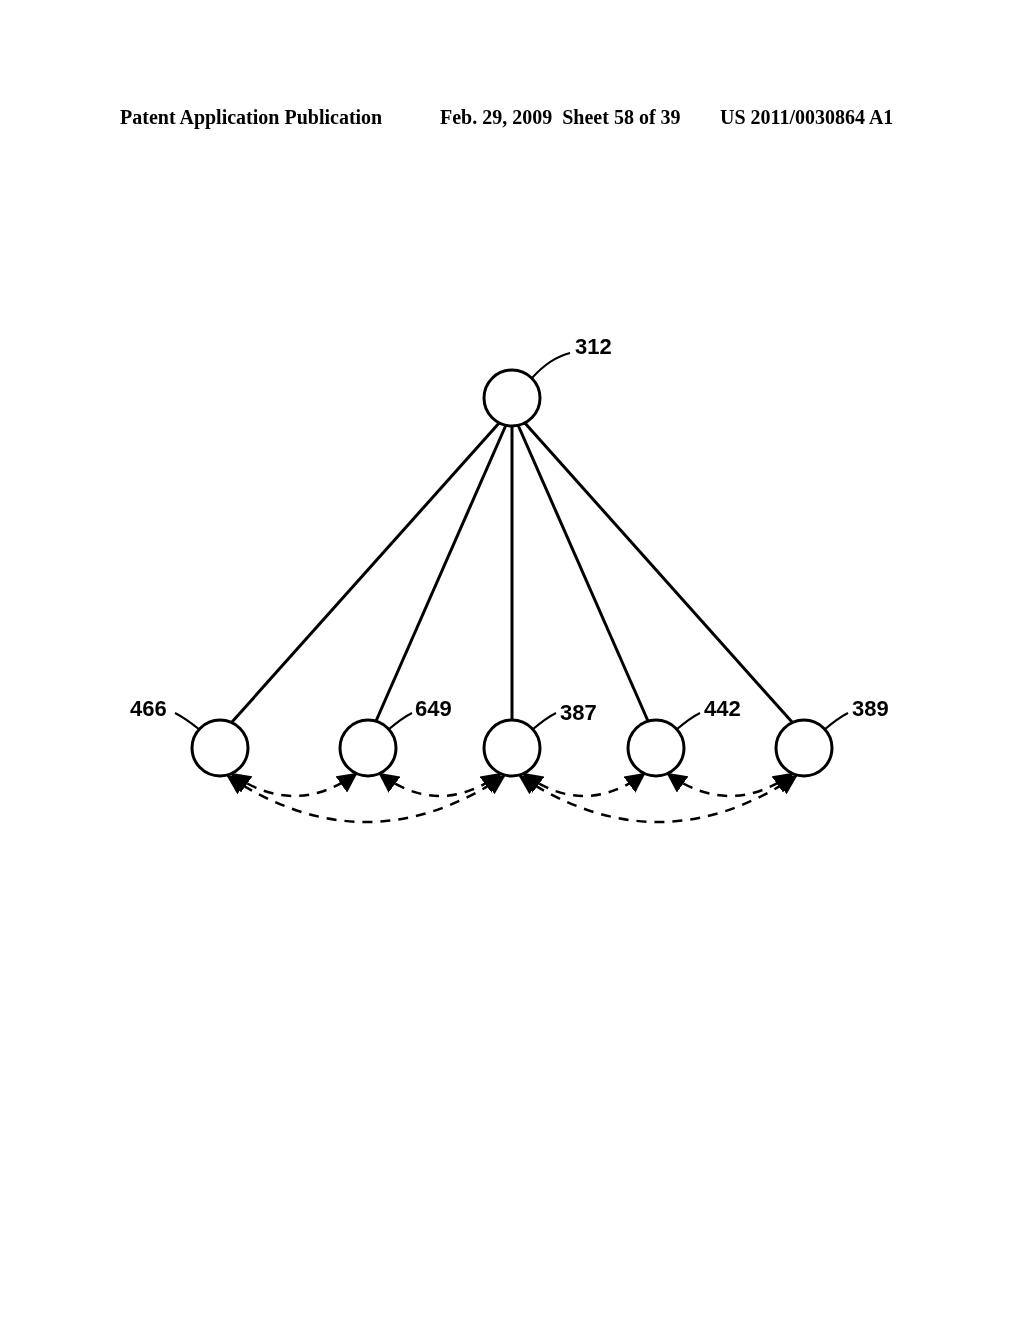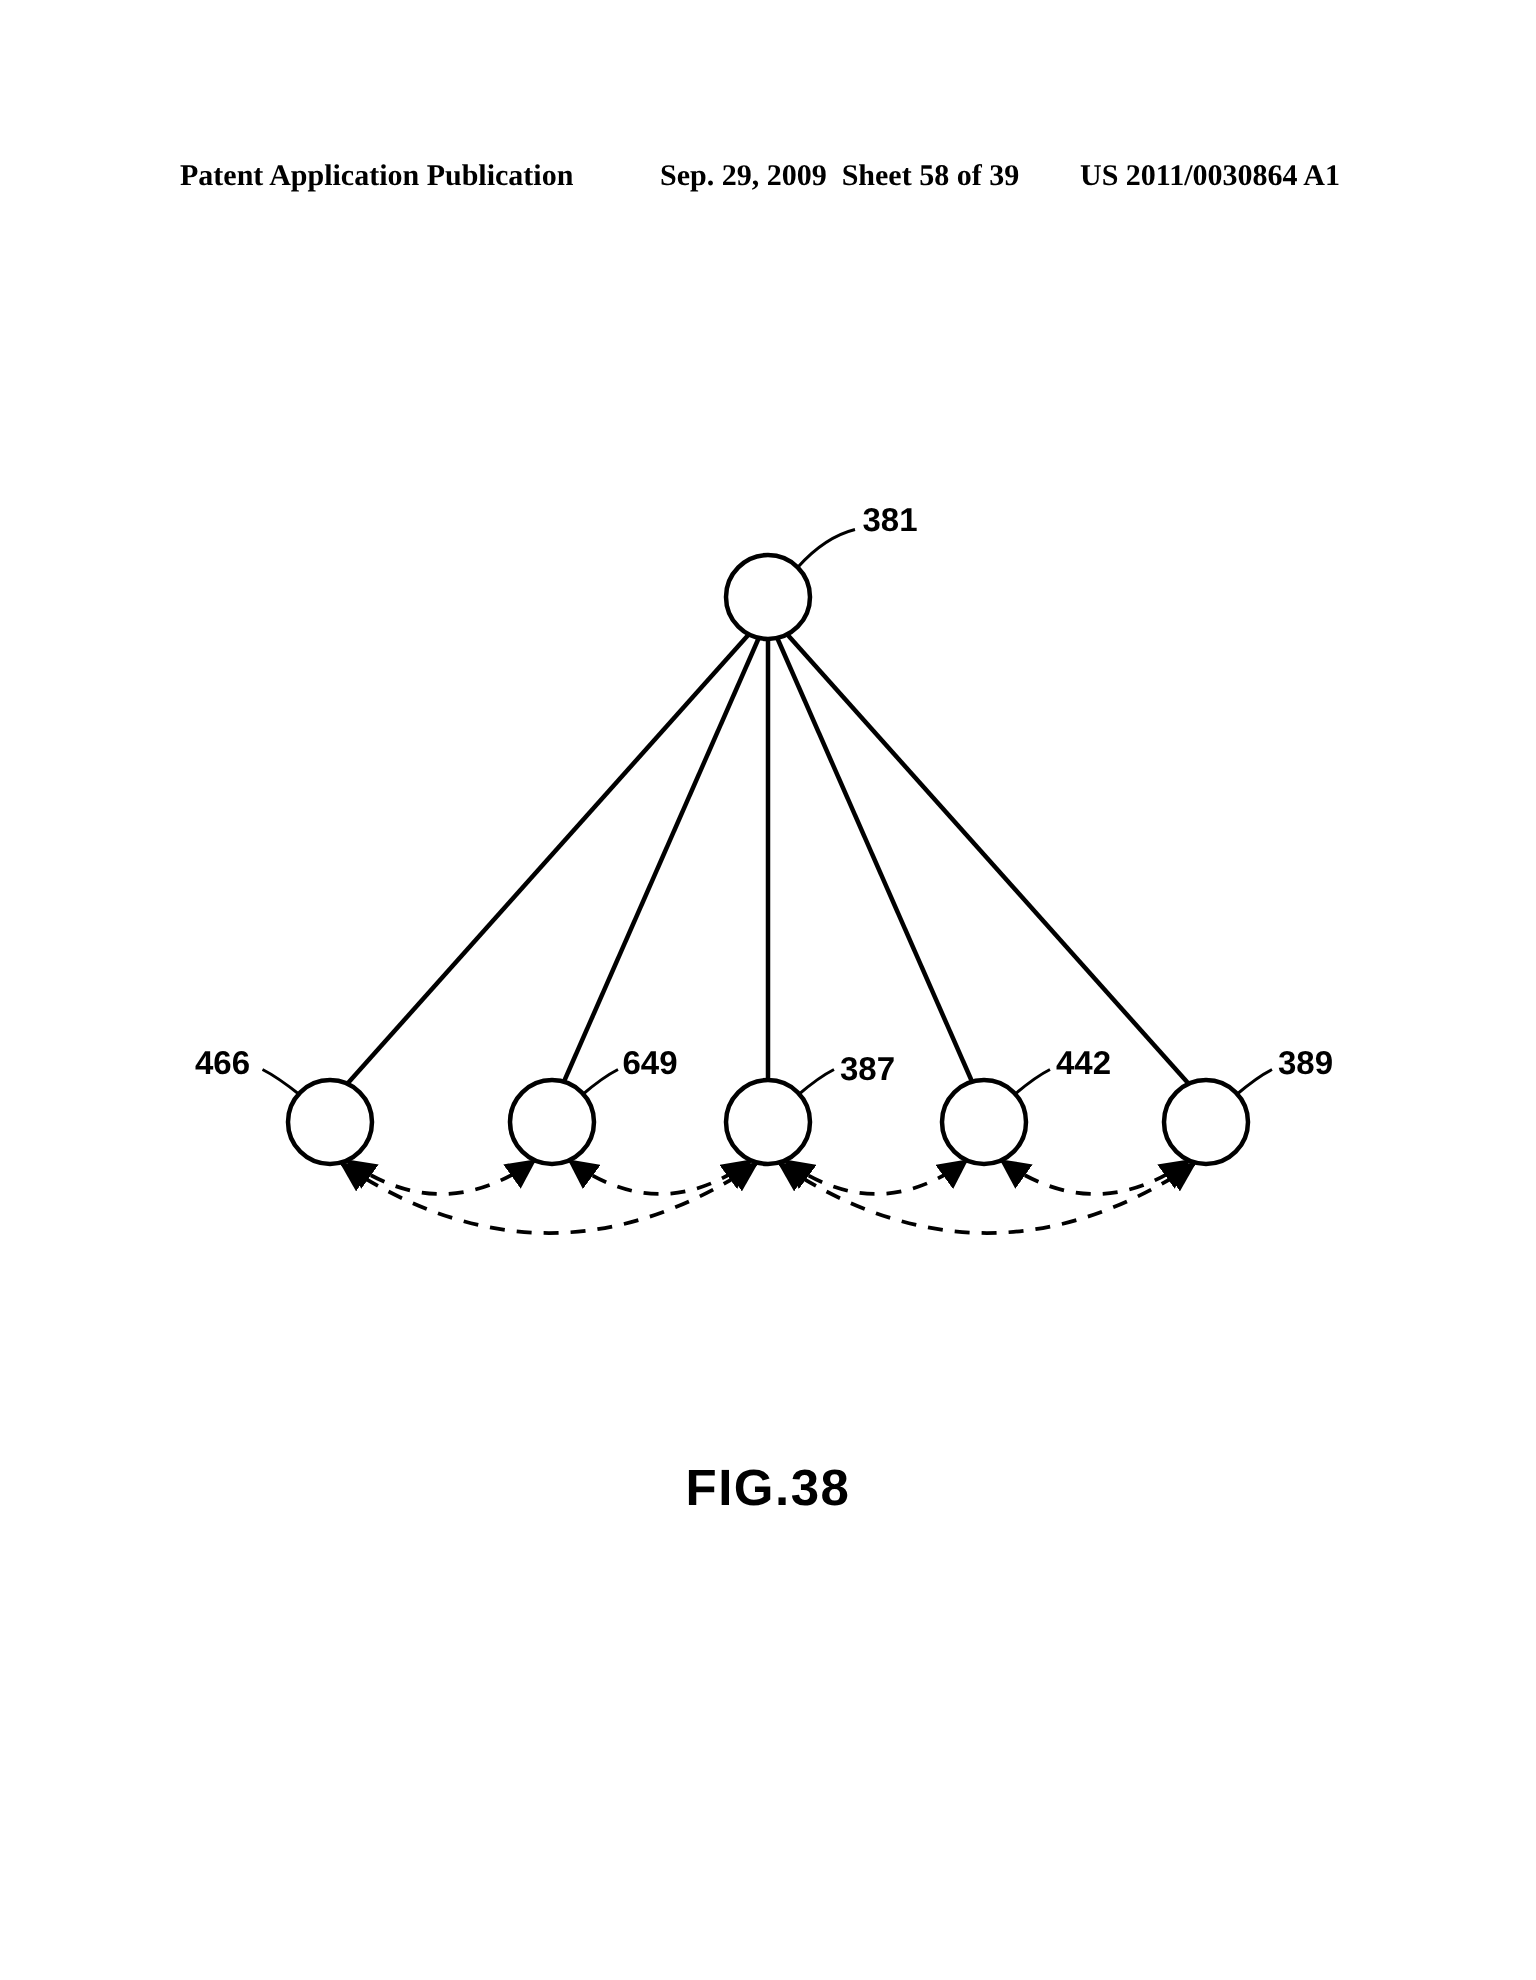--- a/index.html
+++ b/index.html
@@ -63,21 +63,21 @@
   }
 </style>
 </head>
 <body>
 
 <div class="page">
 
   <div class="header">
     <span class="left">Patent Application Publication</span>
     <span class="center">
-      <span>Sep. 29, 2009</span>&nbsp;
+      <span>Feb. 29, 2009</span>&nbsp;
       <span>Sheet 58 of 39</span>
     </span>
     <span class="right">US 2011/0030864 A1</span>
   </div>
 
   <div class="svg-wrap">
     <svg viewBox="0 0 784 560" width="784" height="560" xmlns="http://www.w3.org/2000/svg">
       <defs>
         <marker id="arrow" viewBox="0 0 10 10" refX="9" refY="5" markerWidth="8" markerHeight="8" orient="auto-start-reverse">
           <path d="M 0 0 L 10 5 L 0 10 z" fill="#000"></path>
@@ -109,23 +109,22 @@
       <path d="M 112 446 Q 174 490 236 446" fill="none" stroke="#000" stroke-width="2.5" stroke-dasharray="10 8" marker-start="url(#arrow)" marker-end="url(#arrow)"></path>
       <path d="M 260 446 Q 320 490 380 446" fill="none" stroke="#000" stroke-width="2.5" stroke-dasharray="10 8" marker-start="url(#arrow)" marker-end="url(#arrow)"></path>
       <path d="M 404 446 Q 464 490 524 446" fill="none" stroke="#000" stroke-width="2.5" stroke-dasharray="10 8" marker-start="url(#arrow)" marker-end="url(#arrow)"></path>
       <path d="M 548 446 Q 610 490 672 446" fill="none" stroke="#000" stroke-width="2.5" stroke-dasharray="10 8" marker-start="url(#arrow)" marker-end="url(#arrow)"></path>
 
       <path d="M 108 448 Q 246 540 384 448" fill="none" stroke="#000" stroke-width="2.5" stroke-dasharray="10 8" marker-start="url(#arrow)" marker-end="url(#arrow)"></path>
       <path d="M 400 448 Q 538 540 676 448" fill="none" stroke="#000" stroke-width="2.5" stroke-dasharray="10 8" marker-start="url(#arrow)" marker-end="url(#arrow)"></path>
     </svg>
 
     
-    <div class="node-label" style="top:6px; left:455px;">381</div>
+    <div class="node-label" style="top:6px; left:455px;">312</div>
     <div class="node-label" style="top:368px; left:10px;">466</div>
     <div class="node-label" style="top:368px; left:295px;">649</div>
     <div class="node-label" style="top:372px; left:440px;">387</div>
     <div class="node-label" style="top:368px; left:584px;">442</div>
     <div class="node-label" style="top:368px; left:732px;">389</div>
   </div>
 
-  <div class="figure-label">FIG.38</div>
 
 </div>
 
 </body></html>

